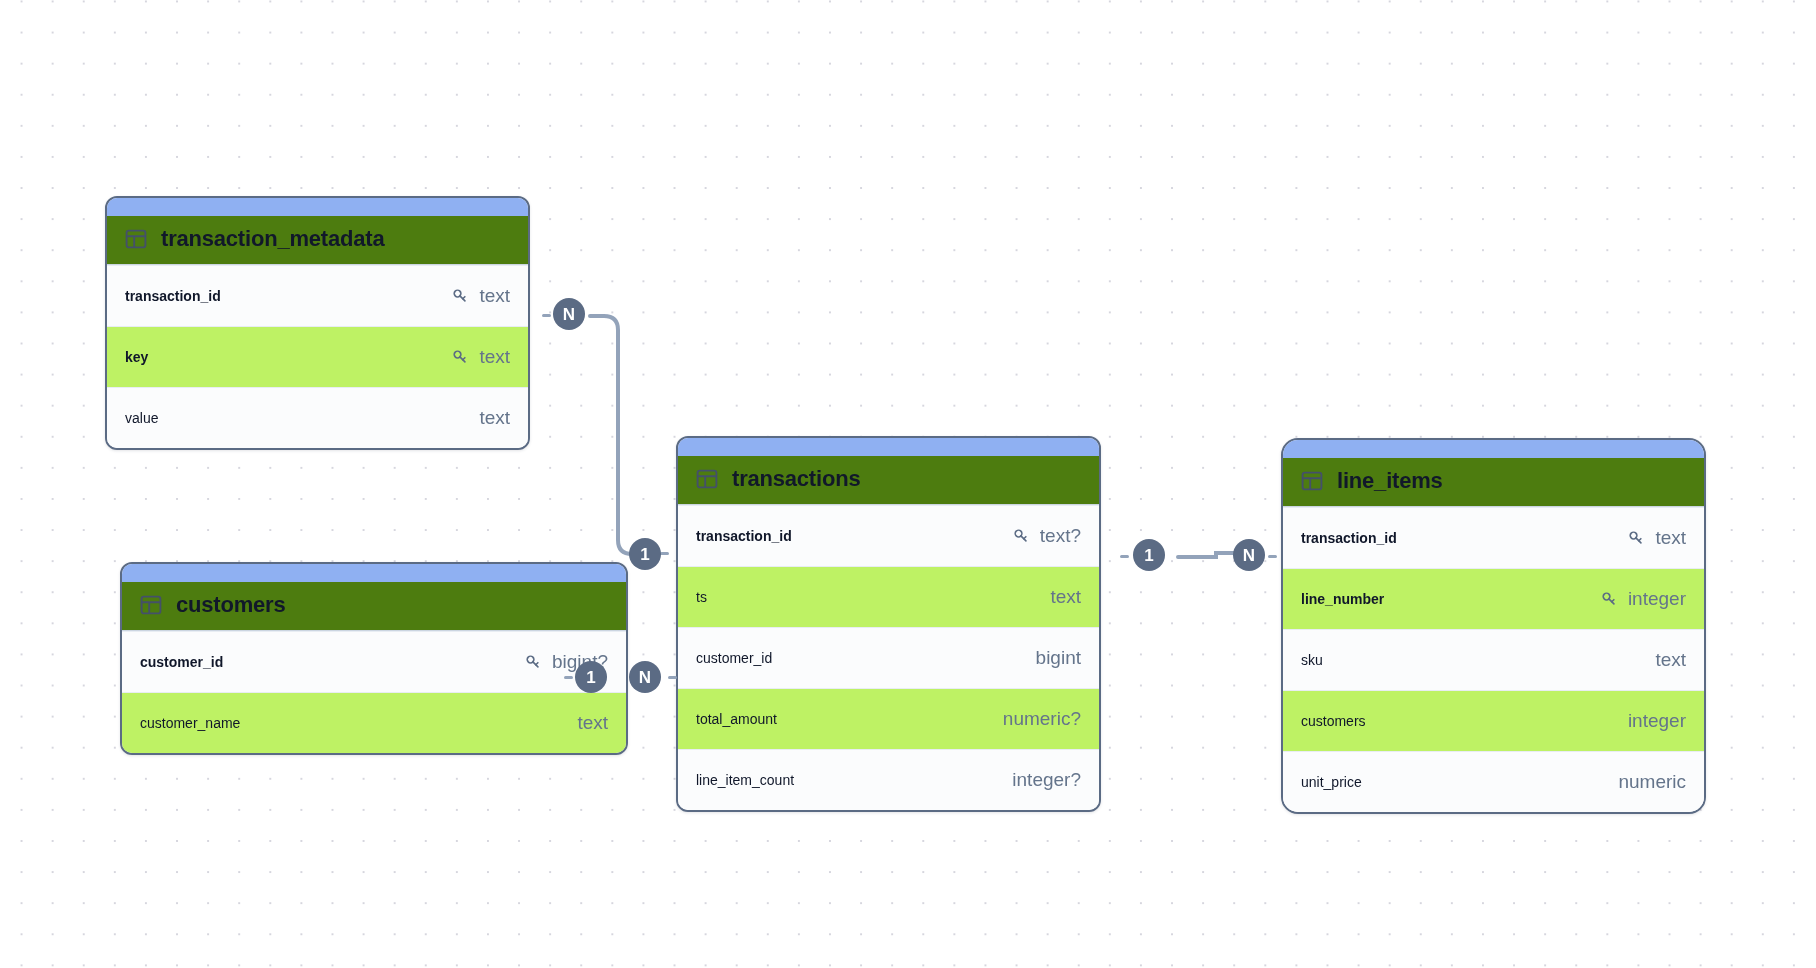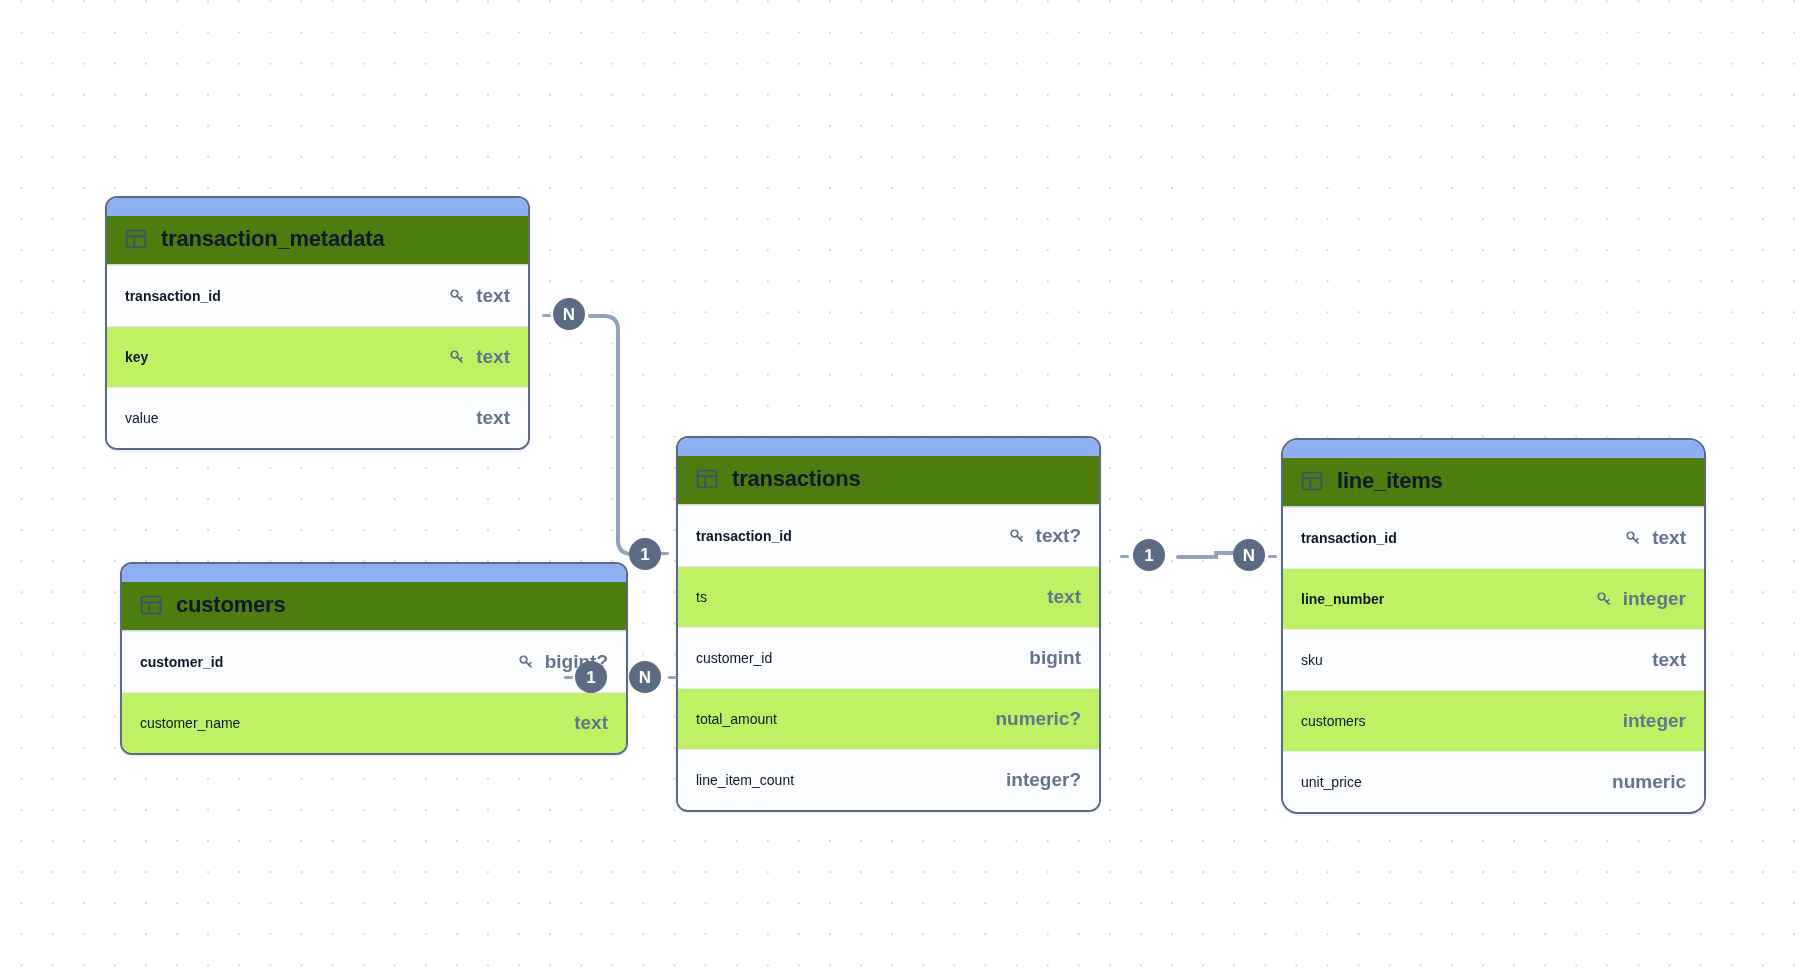--- a/index.html
+++ b/index.html
@@ -80,21 +80,20 @@
     font-size: 14px;
     color: #10172a;
     white-space: nowrap;
   }
   .col-name.pk { font-weight: bold; }
   .col-right {
     display: flex;
     align-items: center;
     gap: 9px;
     white-space: nowrap;
-    font-weight: bold;
   }
   .col-type {
     font-size: 19px;
     color: #64748b;
   }
   .key-icon { display: block; flex: 0 0 auto; }
 
   
   .card-badge {
     position: absolute;

